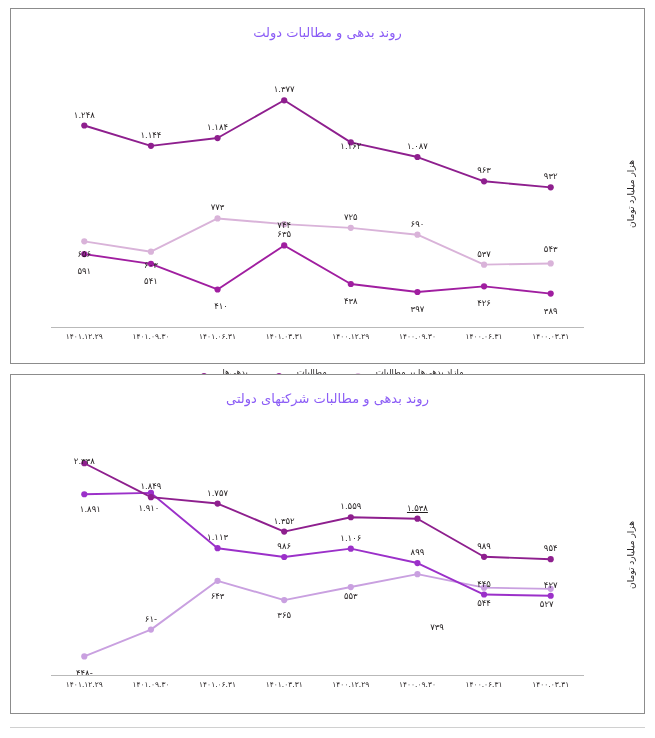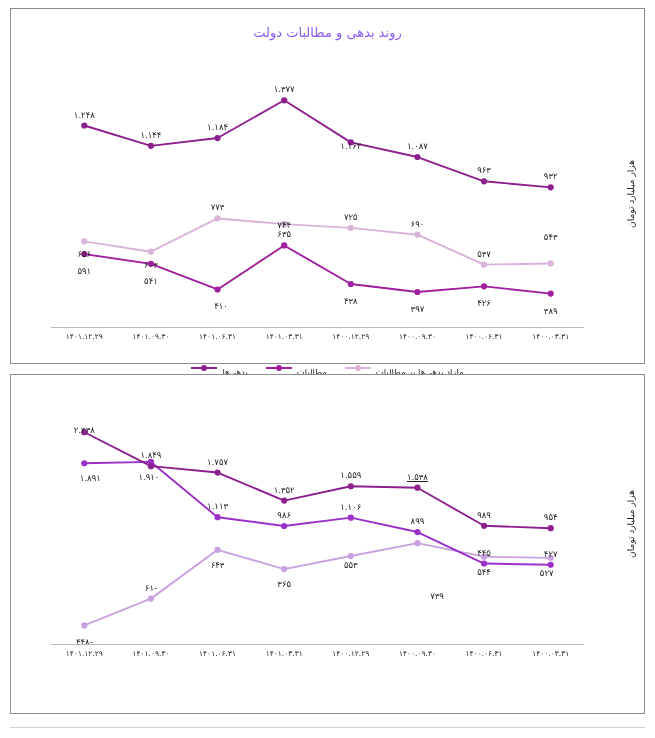--- a/index.html
+++ b/index.html
@@ -115,21 +115,21 @@
     display: flex;
     flex-direction: row-reverse;
     justify-content: center;
     gap: 18px;
     direction: rtl;
   }
   #legend1 { top: 327px; }
   .legend-item {
     display: flex;
     flex-direction: row-reverse;
-    align-items: flex-start;
+    align-items: flex-end;
     gap: 5px;
     font-size: 8.5px;
     color: #231f20;
   }
   .legend-swatch {
     width: 26px;
     height: 2px;
     position: relative;
     display: inline-block;
   }
@@ -201,21 +201,21 @@
           <div class="pt-label" style="left: 99.9375px; top: 43.8696px;">۱.۱۴۴</div>
           <div class="pt-label" style="left: 33.3125px; top: 23.5217px;">۱.۲۴۸</div>
           <div class="pt-label" style="left: 499.688px; top: 219.587px;">۳۸۹</div>
           <div class="pt-label" style="left: 433.062px; top: 212.348px;">۴۲۶</div>
           <div class="pt-label" style="left: 366.438px; top: 218.022px;">۳۹۷</div>
           <div class="pt-label" style="left: 299.812px; top: 210px;">۴۳۸</div>
           <div class="pt-label" style="left: 233.188px; top: 143.457px;">۶۳۵</div>
           <div class="pt-label" style="left: 170px; top: 215.478px;">۴۱۰</div>
           <div class="pt-label" style="left: 99.9375px; top: 189.848px;">۵۴۱</div>
           <div class="pt-label" style="left: 33.3125px; top: 180.065px;">۵۹۱</div>
-          <div class="pt-label" style="left: 499.688px; top: 146px;">۵۴۳</div>
+          <div class="pt-label" style="left: 499.688px; top: 158px;">۵۴۳</div>
           <div class="pt-label" style="left: 433.062px; top: 162.63px;">۵۳۷</div>
           <div class="pt-label" style="left: 366.438px; top: 132.696px;">۶۹۰</div>
           <div class="pt-label" style="left: 299.812px; top: 125.848px;">۷۲۵</div>
           <div class="pt-label" style="left: 233.188px; top: 122.13px; margin-top: 12px;">۷۴۴</div>
           <div class="pt-label" style="left: 166.562px; top: 116.457px;">۷۷۳</div>
           <div class="pt-label" style="left: 99.9375px; top: 173.717px;">۶۰۳</div>
           <div class="pt-label" style="left: 33.3125px; top: 163.348px;">۶۵۶</div>
         </div>
 
       <div class="x-axis-line" id="xaxis1"></div>
@@ -243,20 +243,21 @@
           </div>
           <div class="legend-item">
             <span class="legend-swatch" style="background: rgb(217, 179, 217);"></span>
             <span>مازاد بدهی‌ها بر مطالبات</span>
           </div>
         </div>
     </div>
   </div>
 
   <div class="chart-card" id="chart-card-2">
+    <div class="chart-title">روند بدهی و مطالبات شرکتهای دولتی</div>
 
     <div class="plot-wrap">
       <div class="plot-area" id="plot2">
         <svg class="series-svg" id="svg2" preserveAspectRatio="none" viewBox="0 0 533 215">
             <path d="M499.69 136.84 L433.06 135.66 L366.44 122.13 L299.81 135.03 L233.19 148.07 L166.56 128.79 L99.94 177.62 L33.31 204.46" fill="none" stroke="#c9a0e0" stroke-width="1.9" stroke-linejoin="round" stroke-linecap="round"></path>
             <circle cx="499.69" cy="136.84" r="3.1" fill="#c9a0e0"></circle>
             <circle cx="433.06" cy="135.66" r="3.1" fill="#c9a0e0"></circle>
             <circle cx="366.44" cy="122.13" r="3.1" fill="#c9a0e0"></circle>
             <circle cx="299.81" cy="135.03" r="3.1" fill="#c9a0e0"></circle>
             <circle cx="233.19" cy="148.07" r="3.1" fill="#c9a0e0"></circle>

